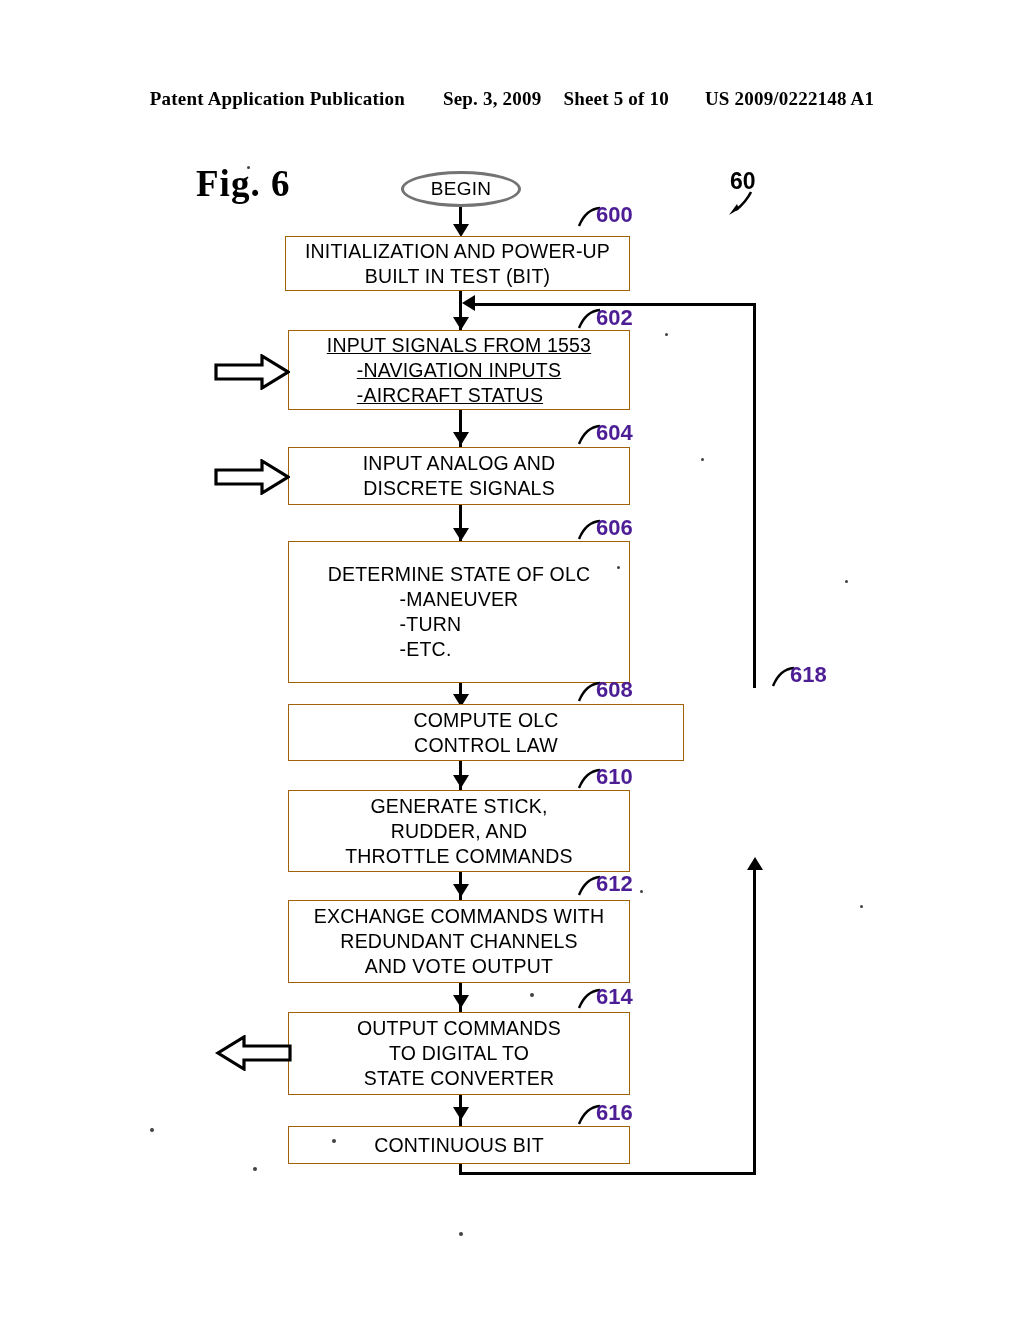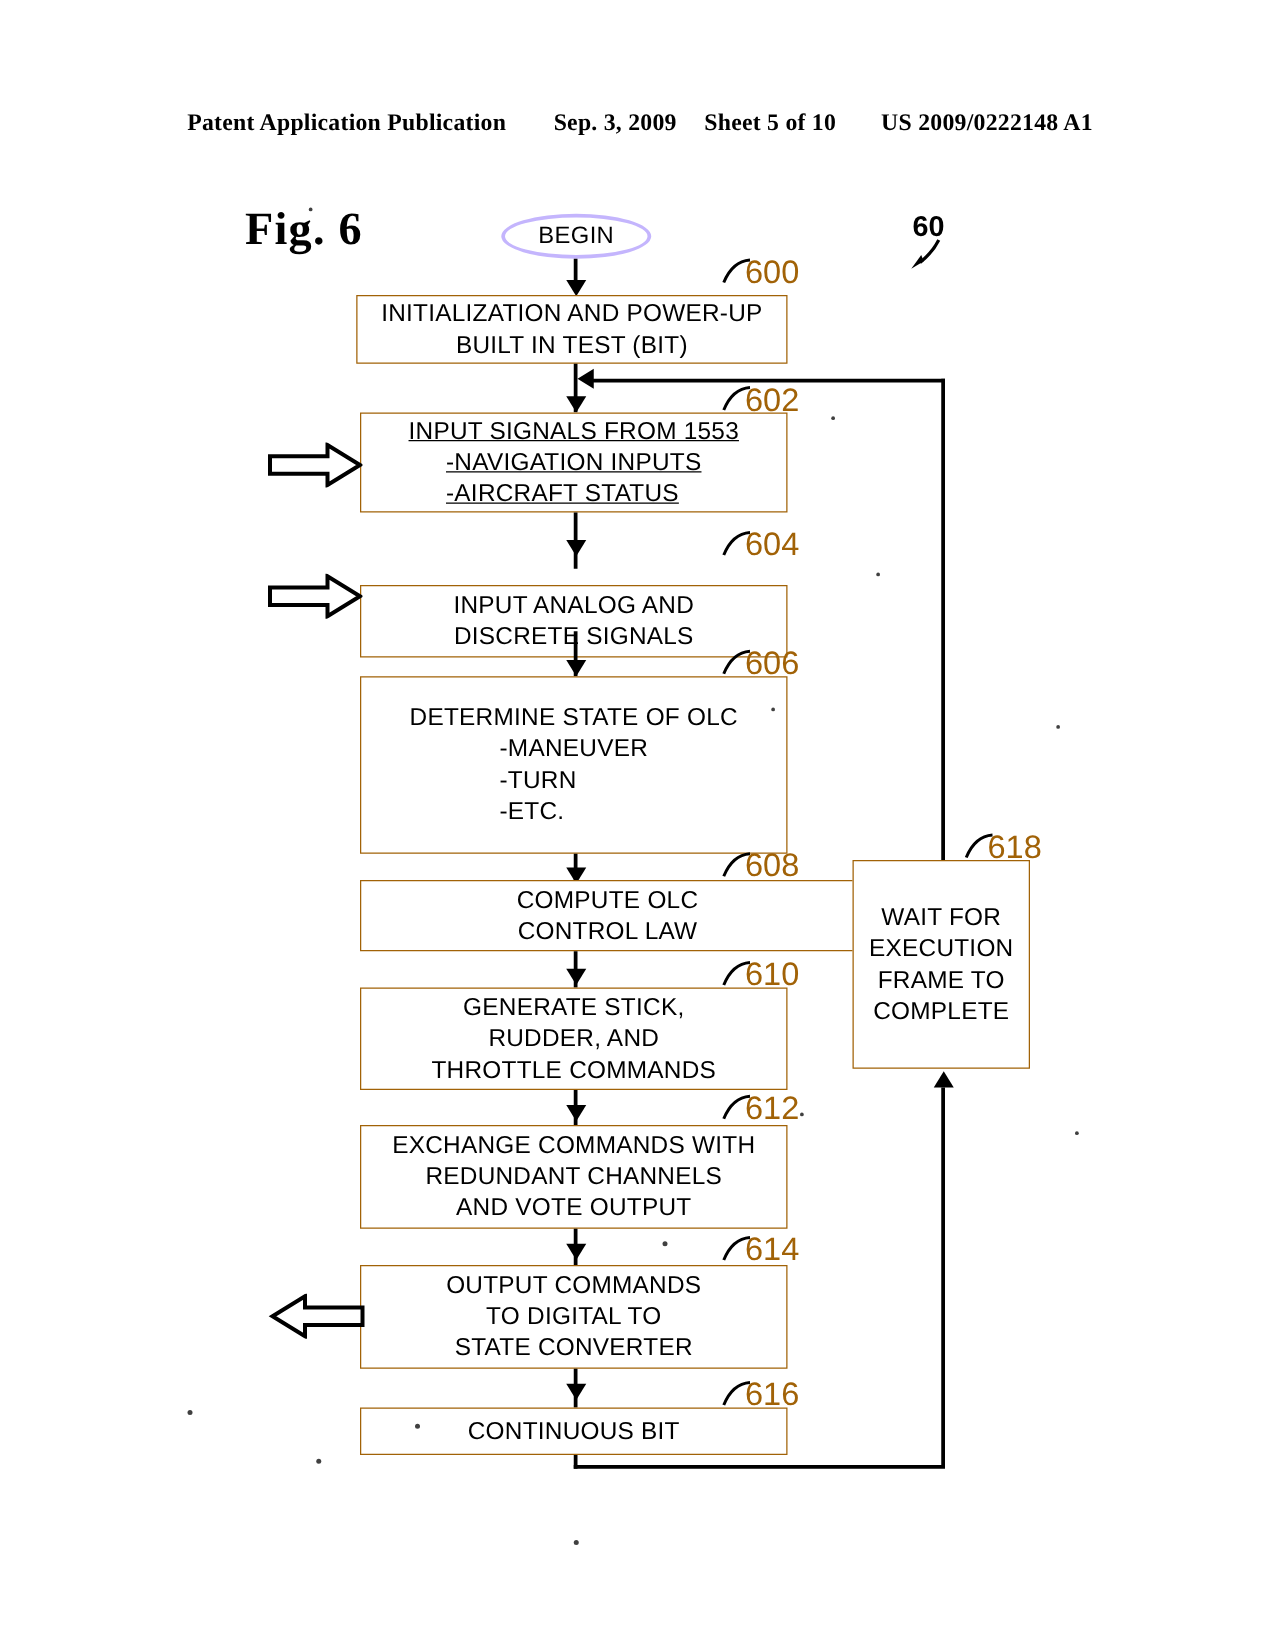--- a/index.html
+++ b/index.html
@@ -68,21 +68,21 @@
     height: 28px;
   }
 
   
   #begin-oval {
     position: absolute;
     left: 401px;
     top: 171px;
     width: 120px;
     height: 36px;
-    border: 3px solid #c4b5fd;
+    border: 3px solid #737373;
     border-radius: 60px / 18px;
     background: #fff;
     display: flex;
     align-items: center;
     justify-content: center;
     box-sizing: border-box;
   }
   #begin-oval span {
     font-size: 19px;
     letter-spacing: 0.3px;
@@ -110,23 +110,23 @@
   .indent-group {
     display: flex;
     flex-direction: column;
     align-items: flex-start;
   }
 
   
   .refnum {
     position: absolute;
     font-family: "Liberation Sans", sans-serif;
-    font-size: 26px;
-    font-weight: 400;
-    color: #a16207;
+    font-size: 22px;
+    font-weight: 700;
+    color: #4c1d95;
     white-space: nowrap;
   }
   .refhook {
     position: absolute;
     width: 26px;
     height: 22px;
   }
 
   
   .vline {
@@ -231,21 +231,21 @@
   </svg>
   <div class="refnum" style="left:596px; top:305px;">602</div>
 
   <svg class="blockarrow" style="left:214px; top:354px; width:76px; height:36px;" viewBox="0 0 76 36">
     <path d="M2 11 L48 11 L48 2 L74 18 L48 34 L48 25 L2 25 Z" fill="#fff" stroke="#000" stroke-width="3.2" stroke-linejoin="miter"></path>
   </svg>
 
   <div class="vline" style="left:459px; top:410px; height:45px;"></div>
   <div class="arrowdown" style="left:453px; top:432px;"></div>
 
-  <div class="pbox" id="box604" style="left:288px; top:468px; width:342px; height:58px;">
+  <div class="pbox" id="box604" style="left:288px; top:447px; width:342px; height:58px;">
     <span class="ln">INPUT ANALOG AND</span>
     <span class="ln">DISCRETE SIGNALS</span>
   </div>
   <svg class="refhook" style="left:576px; top:424px;" viewBox="0 0 26 22">
     <path d="M24 2 Q10 3 3 20" stroke="#000" stroke-width="2.4" fill="none"></path>
   </svg>
   <div class="refnum" style="left:596px; top:420px;">604</div>
 
   <svg class="blockarrow" style="left:214px; top:459px; width:76px; height:36px;" viewBox="0 0 76 36">
     <path d="M2 11 L48 11 L48 2 L74 18 L48 34 L48 25 L2 25 Z" fill="#fff" stroke="#000" stroke-width="3.2" stroke-linejoin="miter"></path>
@@ -326,26 +326,20 @@
   <div class="arrowdown" style="left:453px; top:1107px;"></div>
 
   <div class="pbox" id="box616" style="left:288px; top:1126px; width:342px; height:38px;">
     <span class="ln">CONTINUOUS BIT</span>
   </div>
   <svg class="refhook" style="left:576px; top:1104px;" viewBox="0 0 26 22">
     <path d="M24 2 Q10 3 3 20" stroke="#000" stroke-width="2.4" fill="none"></path>
   </svg>
   <div class="refnum" style="left:596px; top:1100px;">616</div>
 
-  <div class="pbox" id="box618" style="left:682px; top:688px; width:142px; height:167px;">
-    <span class="ln">WAIT FOR</span>
-    <span class="ln">EXECUTION</span>
-    <span class="ln">FRAME TO</span>
-    <span class="ln">COMPLETE</span>
-  </div>
   <svg class="refhook" style="left:770px; top:666px;" viewBox="0 0 26 22">
     <path d="M24 2 Q10 3 3 20" stroke="#000" stroke-width="2.4" fill="none"></path>
   </svg>
   <div class="refnum" style="left:790px; top:662px;">618</div>
 
   <div class="vline" style="left:459px; top:1164px; height:11px;"></div>
   <div class="hline" style="left:459px; top:1172px; width:297px;"></div>
   <div class="vline" style="left:753px; top:870px; height:302px;"></div>
   <div class="arrowup" style="left:747px; top:857px;"></div>
 

